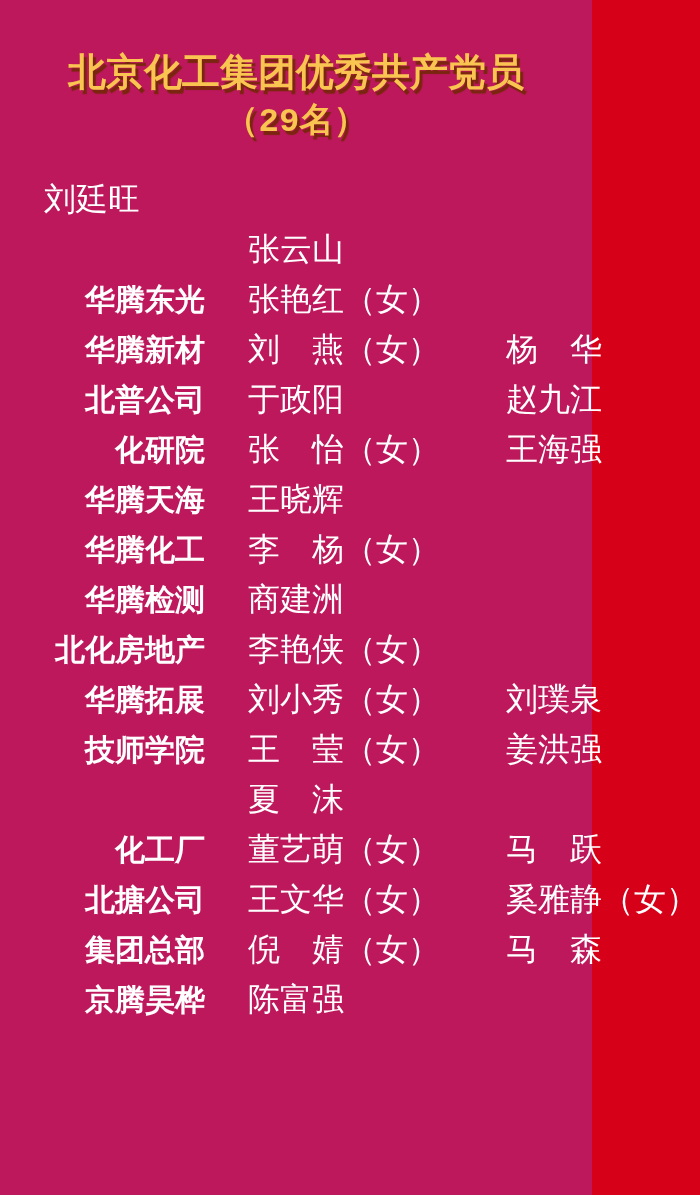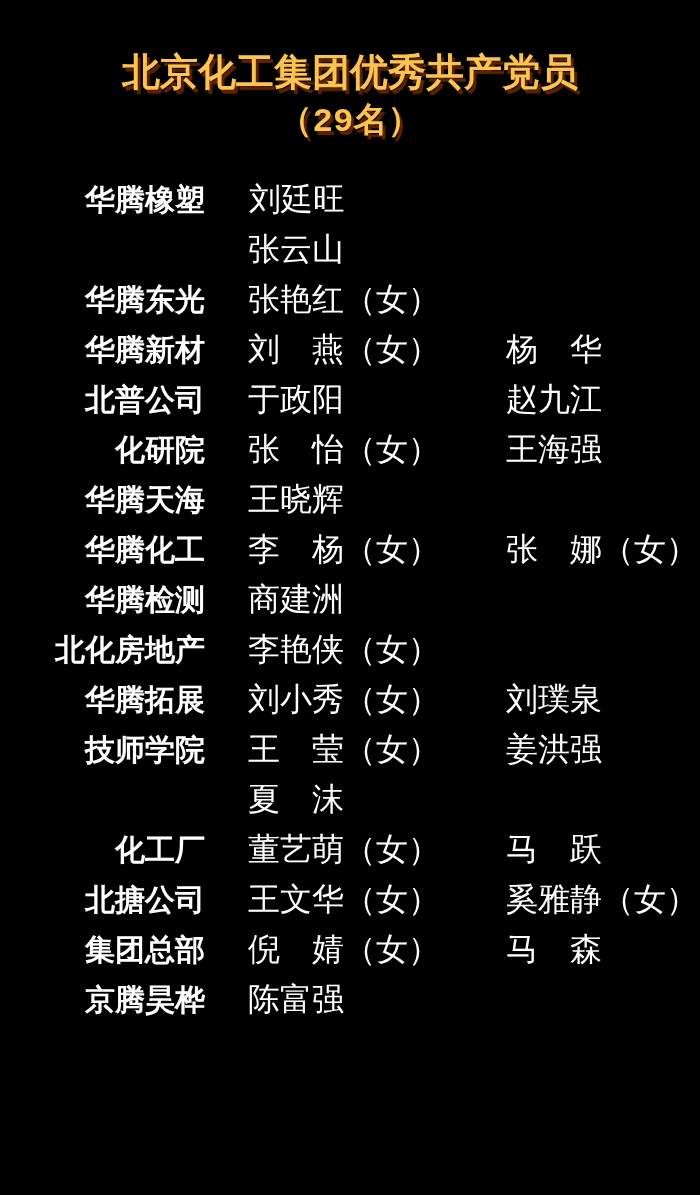--- a/index.html
+++ b/index.html
@@ -8,23 +8,23 @@
   }
   body {
     width: 700px;
     height: 1195px;
     background: #D70019;
     overflow: hidden;
     font-family: "Liberation Serif", "DejaVu Serif", serif;
   }
   .poster {
     position: relative;
-    width: 700px;
+    width: 592px;
     height: 1195px;
-    background: #000000;
+    background: #be185d;
   }
   .header {
     padding-top: 46px;
     text-align: center;
   }
   .title-line1 {
     height: 52px;
     line-height: 52px;
     font-size: 38px;
     font-weight: bold;
@@ -78,21 +78,20 @@
 <body>
 
 <div class="poster">
   <div class="header">
     <div class="title-line1">北京化工集团优秀共产党员</div>
     <div class="title-line2">（29名）</div>
   </div>
 
   <div class="member-list">
   <div class="row">
-    <div class="org">华腾橡塑</div>
     <div class="name2">刘廷旺</div>
   </div>
 
   <div class="row">
     <div class="org"></div>
     <div class="name1">张云山</div>
     <div class="name2"></div>
   </div>
 
   <div class="row">
@@ -121,21 +120,20 @@
 
   <div class="row">
     <div class="org">华腾天海</div>
     <div class="name1">王晓辉</div>
     <div class="name2"></div>
   </div>
 
   <div class="row">
     <div class="org">华腾化工</div>
     <div class="name1">李　杨（女）</div>
-    <div class="name2">张　娜（女）</div>
   </div>
 
   <div class="row">
     <div class="org">华腾检测</div>
     <div class="name1">商建洲</div>
     <div class="name2"></div>
   </div>
 
   <div class="row">
     <div class="org">北化房地产</div>

